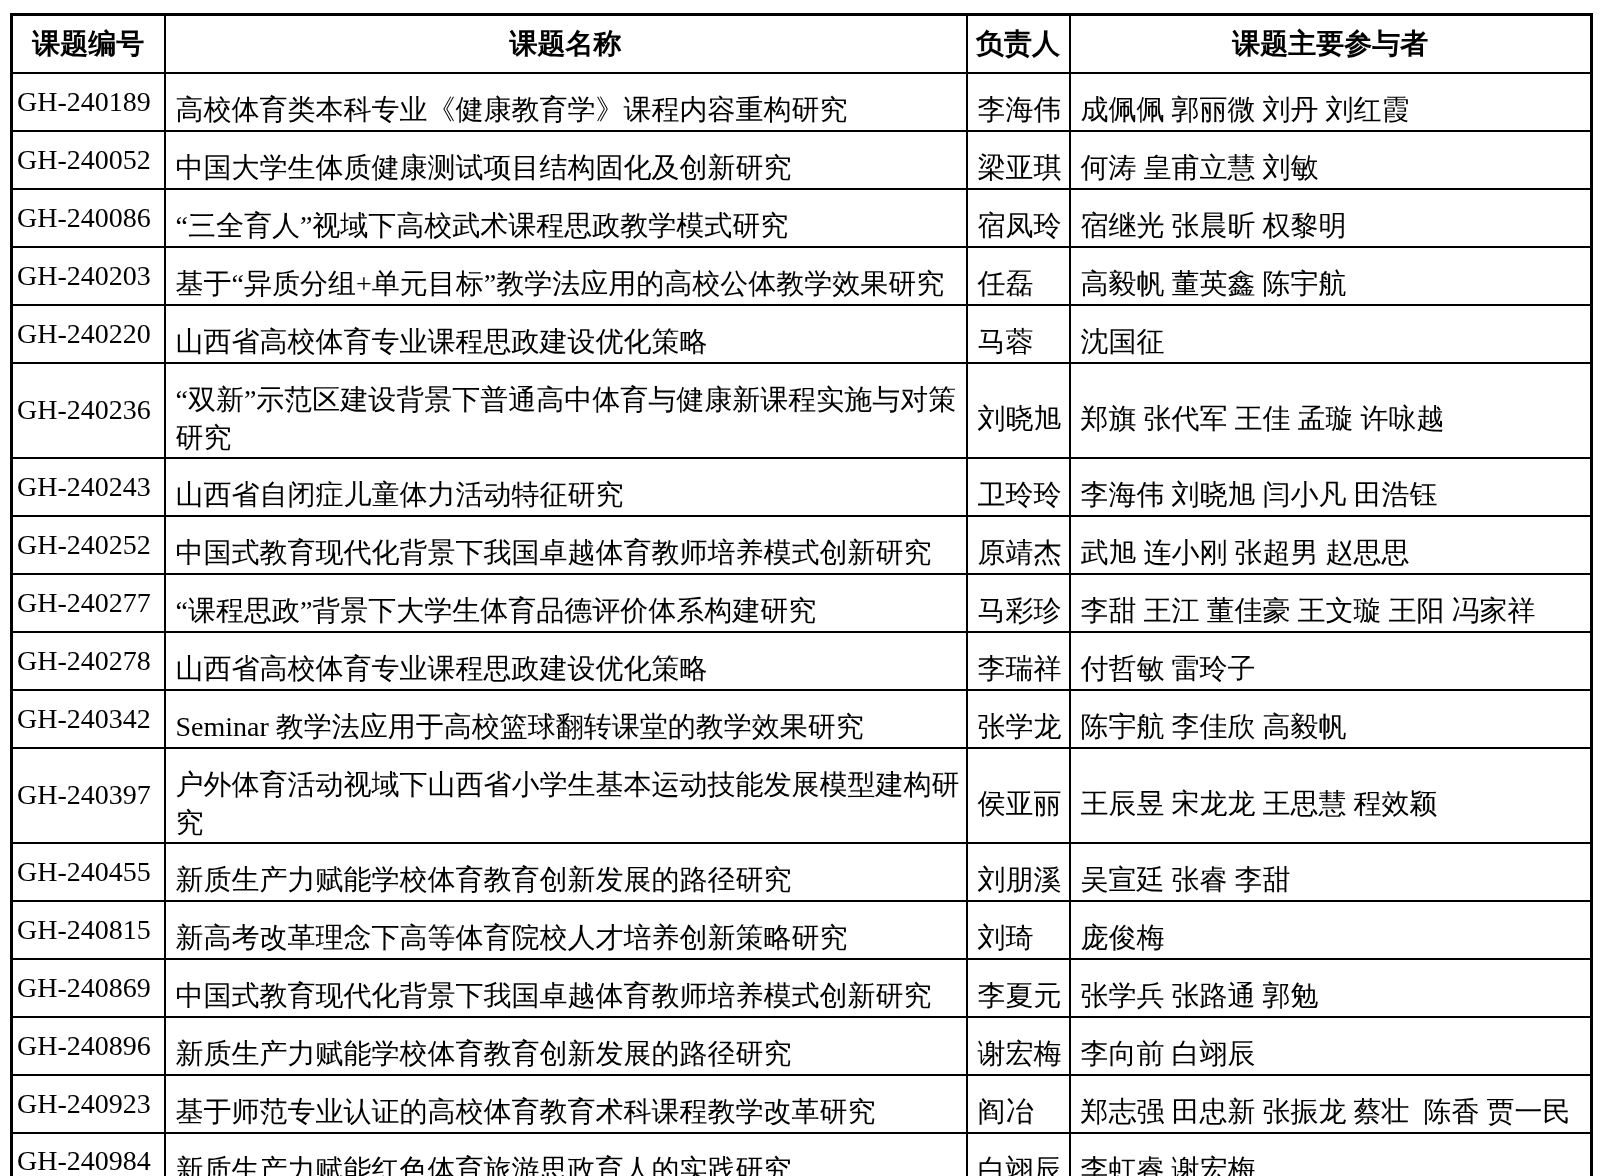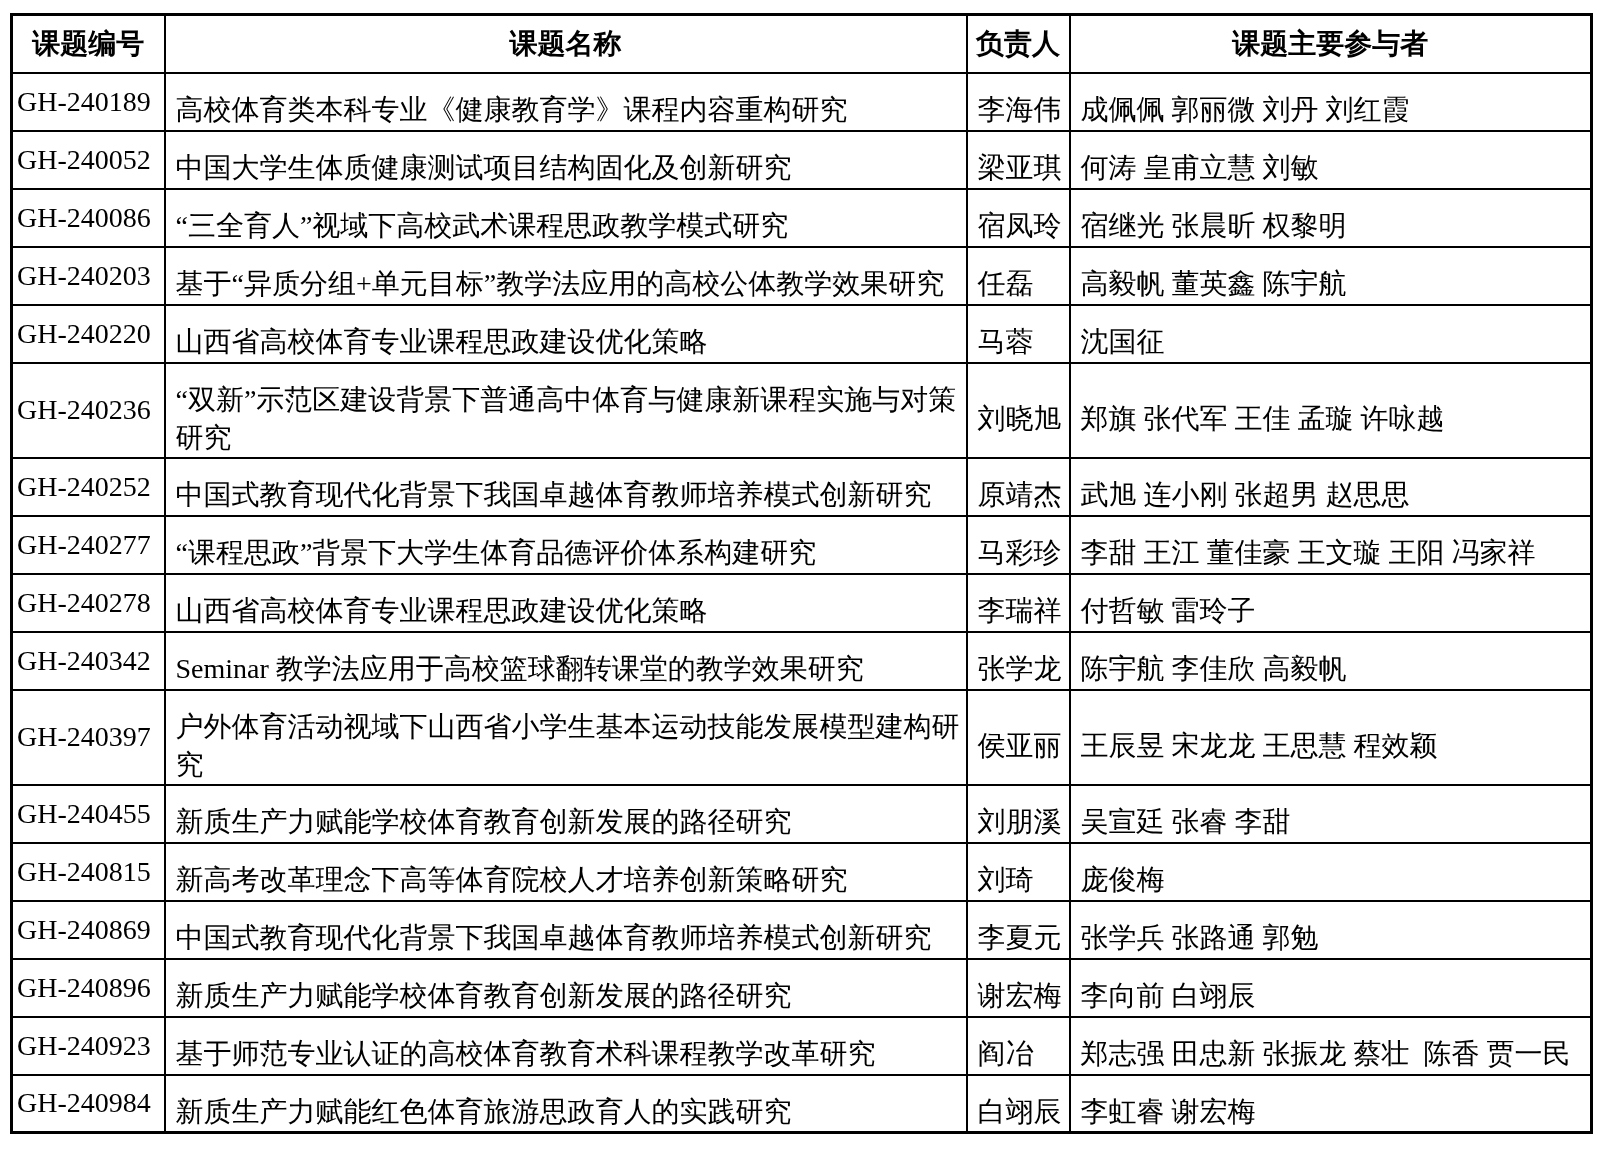--- a/index.html
+++ b/index.html
@@ -108,20 +108,26 @@
     <td class="cell-participants">沈国征</td>
   </tr>
 
   <tr>
     <td class="cell-id">GH-240236</td>
     <td class="cell-title">“双新”示范区建设背景下普通高中体育与健康新课程实施与对策研究</td>
     <td class="cell-leader">刘晓旭</td>
     <td class="cell-participants">郑旗 张代军 王佳 孟璇 许咏越</td>
   </tr>
 
+  <tr>
+    <td class="cell-id">GH-240243</td>
+    <td class="cell-title">山西省自闭症儿童体力活动特征研究</td>
+    <td class="cell-leader">卫玲玲</td>
+    <td class="cell-participants">李海伟 刘晓旭 闫小凡 田浩钰</td>
+  </tr>
 
   <tr>
     <td class="cell-id">GH-240252</td>
     <td class="cell-title">中国式教育现代化背景下我国卓越体育教师培养模式创新研究</td>
     <td class="cell-leader">原靖杰</td>
     <td class="cell-participants">武旭 连小刚 张超男 赵思思</td>
   </tr>
 
   <tr>
     <td class="cell-id">GH-240277</td>

